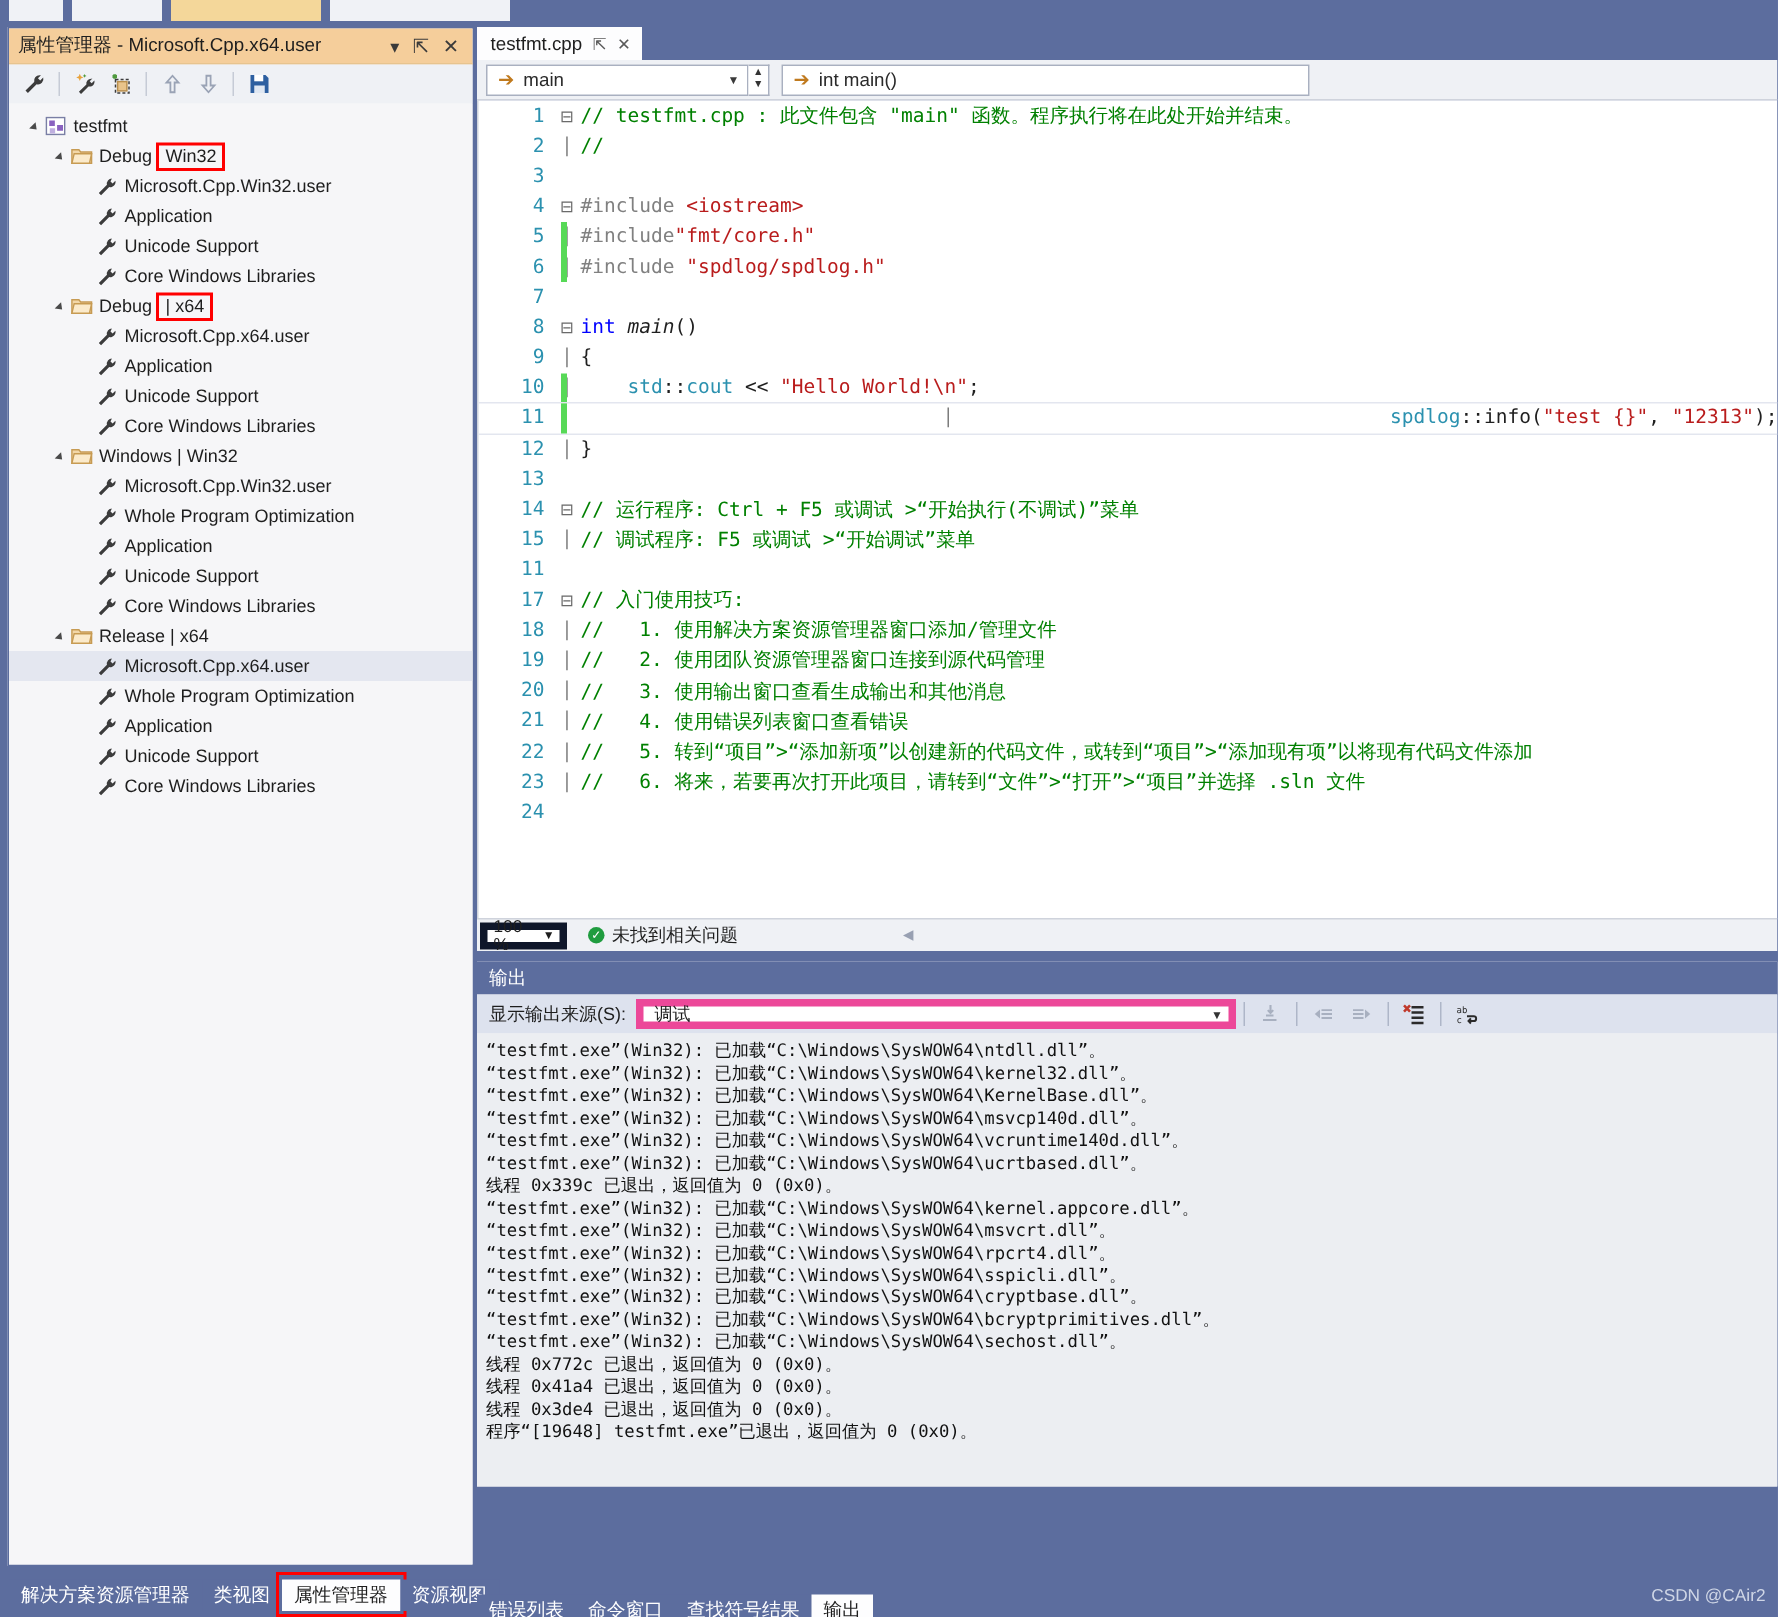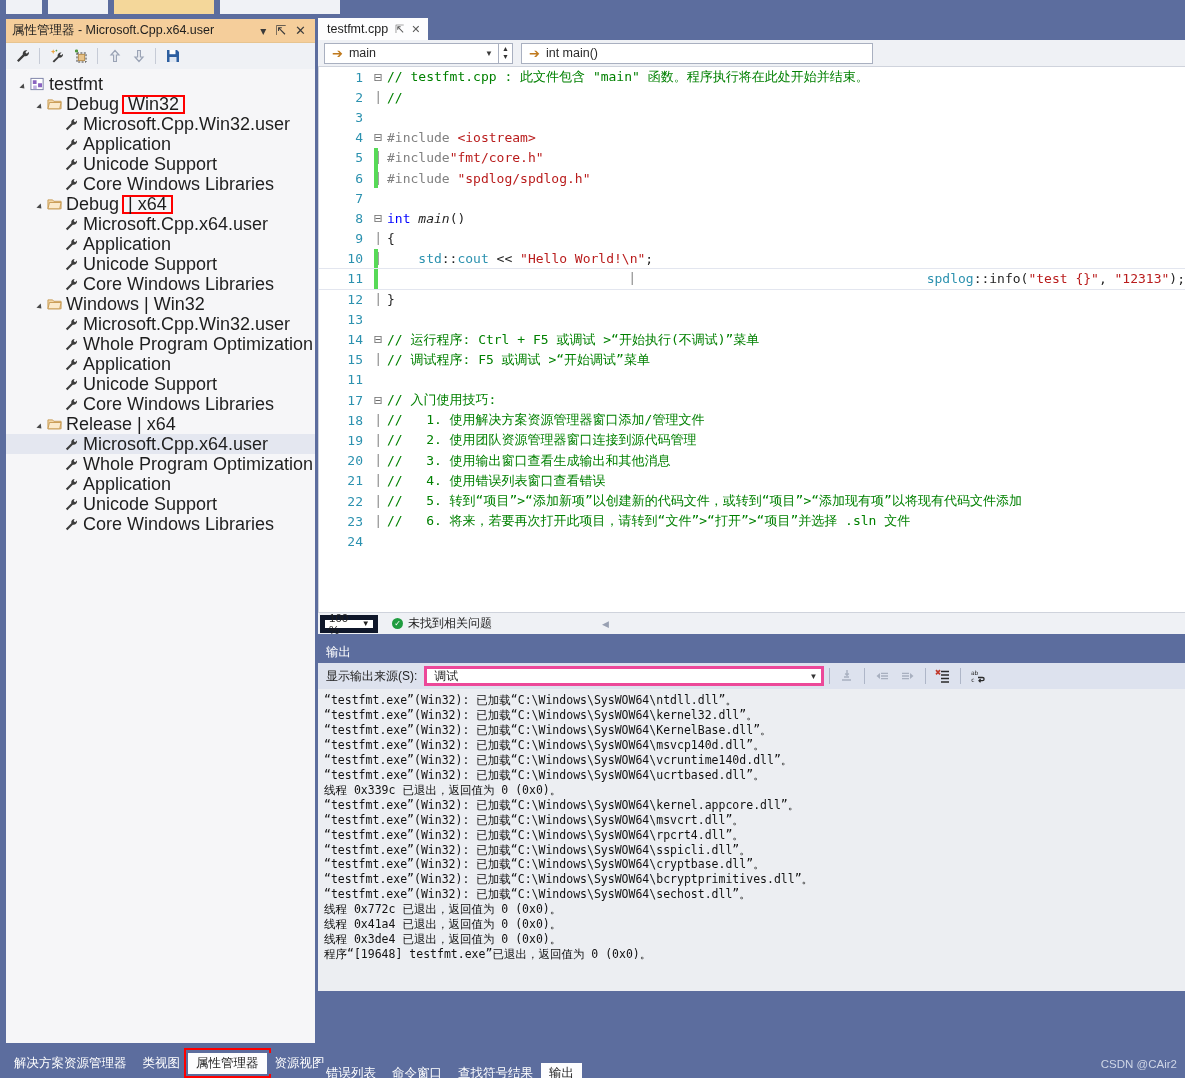--- a/index.html
+++ b/index.html
@@ -15,21 +15,21 @@
   
   .pm-panel{position:absolute;left:5px;top:18px;width:311px;height:1026px;background:#f6f6f8;border:1px solid #5c6d9e;box-sizing:border-box;}
   .pm-title{height:24px;background:#f5ce9b;display:flex;align-items:center;padding:0 6px;box-sizing:border-box;border-bottom:1px solid #e7c48f;}
   .pm-title-text{font-size:12.5px;color:#1e1e1e;white-space:nowrap;flex:1;}
   .pm-title-btns{display:flex;align-items:center;gap:9px;padding-right:3px;}
   .pm-title-btns span{font-size:12px;color:#3a3a3a;line-height:1;cursor:default;}
   .pm-toolbar{height:26px;background:#eff1f5;display:flex;align-items:center;padding:0 6px;gap:3px;box-sizing:border-box;}
   .tb-btn{width:21px;height:21px;display:flex;align-items:center;justify-content:center;cursor:default;}
   .tb-sep{width:1px;height:16px;background:#c6cbd6;margin:0 3px;}
   .pm-tree{position:absolute;left:0;right:0;top:50px;bottom:0;background:#f6f6f8;overflow:hidden;padding-top:5px;}
-  .tnode{height:20px;display:flex;align-items:center;white-space:nowrap;font-size:18px;color:#1e1e1e;position:relative;}
+  .tnode{height:20px;display:flex;align-items:center;white-space:nowrap;font-size:12px;color:#1e1e1e;position:relative;}
   .tnode.sel{background:#e4e7f0;}
   .tw{display:inline-block;width:14px;flex:none;text-align:center;}
   .arrow{width:0;height:0;border-left:4.5px solid #4a4a4a;border-top:3.5px solid transparent;border-bottom:3.5px solid transparent;display:inline-block;transform:rotate(45deg);margin-left:3px;}
   .ico{display:inline-flex;width:18px;flex:none;align-items:center;justify-content:center;}
   .lbl{padding-left:3px;}
   .hl-box{border:2px solid #ff0000;padding:0 4px;margin-left:3px;line-height:15px;display:inline-block;}
 
   
   .right{position:absolute;left:318px;top:18px;width:867px;height:1026px;}
   .tabstrip{height:22px;background:#5c6d9e;display:flex;align-items:flex-end;}
@@ -66,21 +66,21 @@
   .okdot{width:11px;height:11px;border-radius:50%;background:#1f9c3f;color:#fff;font-size:8px;display:inline-flex;align-items:center;justify-content:center;margin:0 5px 0 14px;}
   .ed-status .msg{font-size:12px;color:#1e1e1e;}
   .ed-status .lcaret{margin-left:110px;color:#98a0b2;font-size:9px;}
   .bluebar{height:7px;background:#5c6d9e;}
 
   
   .outpane{background:#f6f6f8;height:350px;position:relative;}
   .out-title{height:22px;background:#5c6d9e;display:flex;align-items:center;padding-left:8px;color:#fff;font-size:12.5px;}
   .out-toolbar{height:26px;background:#dde2ee;display:flex;align-items:center;padding:0 4px;box-sizing:border-box;gap:2px;}
   .out-toolbar .lab{font-size:12px;color:#1e1e1e;padding:0 5px 0 4px;white-space:nowrap;}
-  .srccombo{width:400px;height:20px;background:#fff;border:3px solid #ec4899;display:flex;align-items:center;box-sizing:border-box;padding-left:7px;font-size:12px;}
+  .srccombo{width:400px;height:20px;background:#fff;border:5px solid #ec4899;display:flex;align-items:center;box-sizing:border-box;padding-left:7px;font-size:12px;}
   .srccombo .caret{margin-left:auto;width:16px;text-align:center;font-size:8px;color:#333;}
   .obtn{width:24px;height:22px;display:flex;align-items:center;justify-content:center;}
   .osep{width:1px;height:16px;background:#aeb6c8;margin:0 3px;}
   .outtext{position:absolute;left:0;right:0;top:48px;bottom:0;background:#eceef2;overflow:hidden;padding:4px 0 0 6px;box-sizing:border-box;font-family:"DejaVu Sans Mono","Liberation Mono",monospace;font-size:11.5px;line-height:14.95px;color:#111;white-space:pre;}
 
   
   .bottombar{position:absolute;left:0;bottom:0;width:1185px;height:34px;background:#5c6d9e;}
   .btabs{position:absolute;bottom:4px;display:flex;align-items:flex-end;height:22px;}
   .btabs.left{left:6px;}
   .btabs.right{left:318px;}

